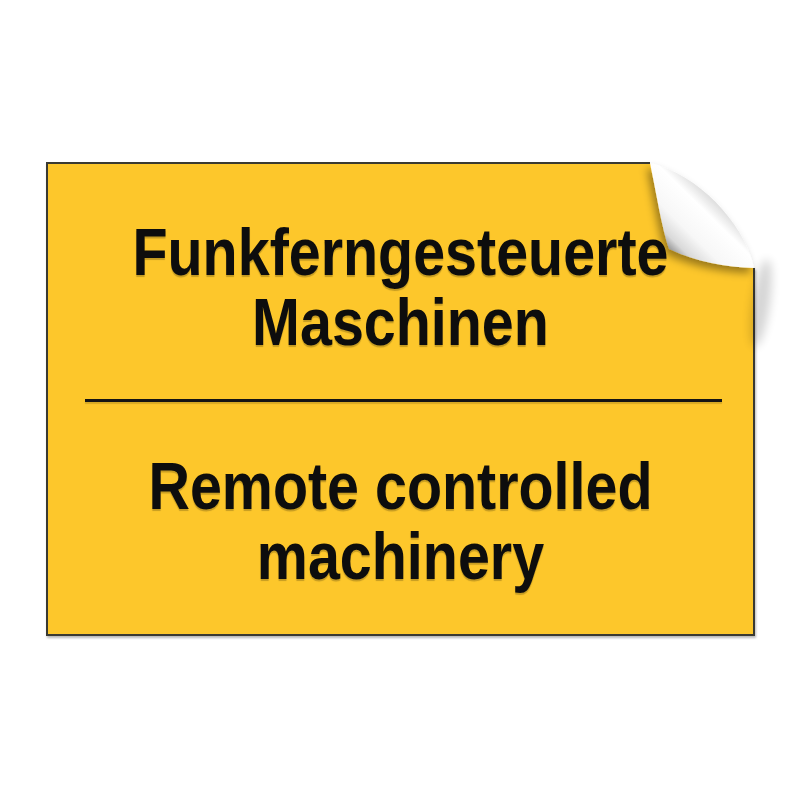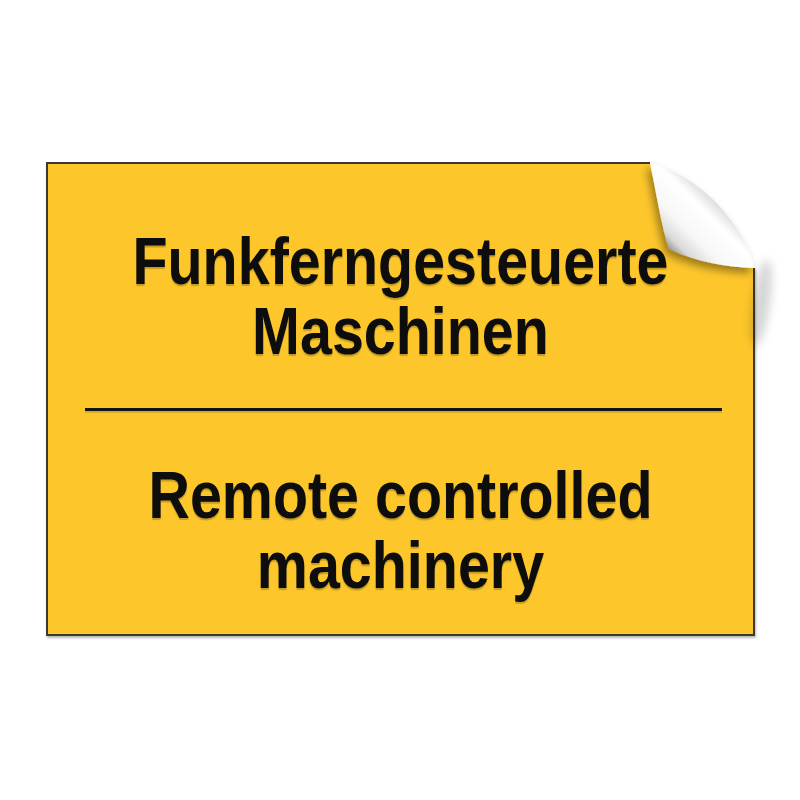--- a/index.html
+++ b/index.html
@@ -14,21 +14,21 @@
   body{
     width:800px;height:800px;background:#fff;overflow:hidden;
     font-family:"Liberation Sans", sans-serif;
   }
   .scene{position:relative;width:800px;height:800px;}
   .layer{position:absolute;left:0;top:0;pointer-events:none;}
   .sign-svg{filter:drop-shadow(1px 2px 1px rgba(0,0,0,0.28));}
   .sign-bg{fill:var(--sign-bg);}
   .sign-border{fill:none;stroke:var(--sign-border);stroke-width:2;}
   .sign-content{
-    position:absolute;left:47px;top:163px;width:707px;height:472px;margin-top:9px;
+    position:absolute;left:47px;top:163px;width:707px;height:472px;
   }
   .text-block{
     position:absolute;left:0;width:100%;
     text-align:center;
     font-weight:700;
     font-size:66px;
     line-height:70px;
     color:var(--sign-text);
     letter-spacing:0px;
     transform:scaleX(0.87);

